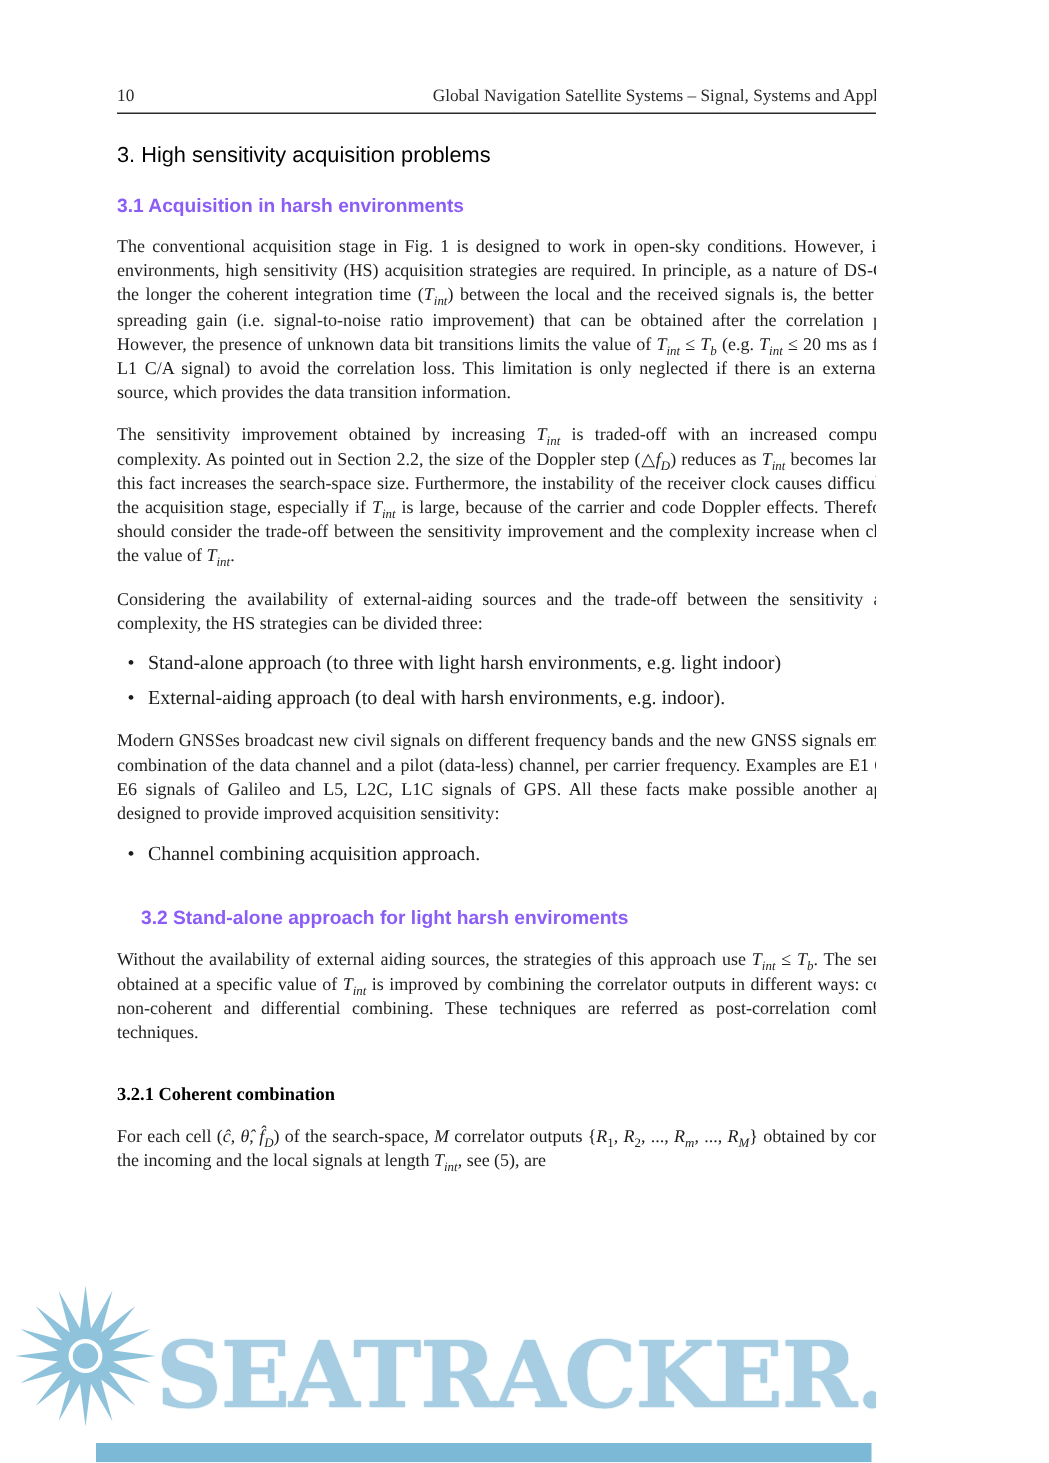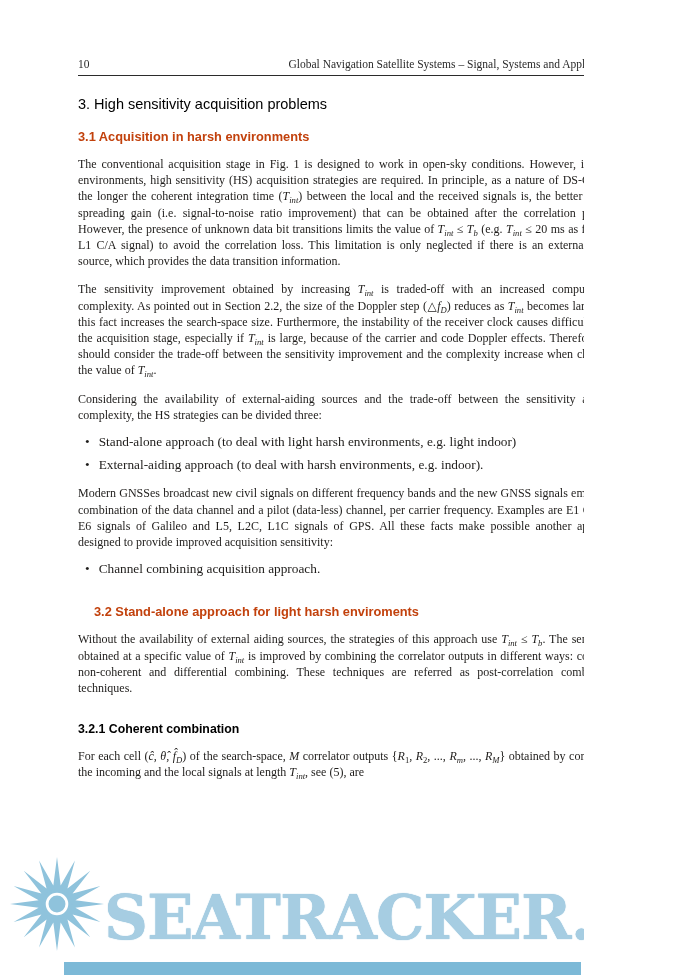--- a/index.html
+++ b/index.html
@@ -33,26 +33,26 @@
     font-family: "Liberation Sans", sans-serif;
     font-size: 14.5px;
     font-weight: normal;
     color: #000000;
     margin: 20px 0 0 0;
   }
   h2.subsec {
     font-family: "Liberation Sans", sans-serif;
     font-size: 12.8px;
     font-weight: bold;
-    color: #c2410c;
+    color: #8b5cf6;
     margin: 17px 0 0 0;
   }
   h2.subsec.gap { margin-top: 27px; margin-left: 16px; }
   h3.subsubsec {
-    font-family: Liberation Sans, sans-serif;
+    font-family: Liberation Serif, serif;
     font-size: 12.3px;
     font-weight: bold;
     color: #000000;
     margin: 26px 0 0 0;
   }
   p.body {
     font-size: 12px;
     line-height: 16.2px;
     text-align: justify;
     margin: 12px 0 0 0;
@@ -118,21 +118,21 @@
 
     <h2 class="subsec">3.1 Acquisition in harsh environments</h2>
 
     <p class="body">The conventional acquisition stage in Fig. 1 is designed to work in open-sky conditions. However, in harsh environments, high sensitivity (HS) acquisition strategies are required. In principle, as a nature of DS-CDMA, the longer the coherent integration time (<i>T<sub>int</sub></i>) between the local and the received signals is, the better the de-spreading gain (i.e. signal-to-noise ratio improvement) that can be obtained after the correlation process. However, the presence of unknown data bit transitions limits the value of <i>T<sub>int</sub></i> ≤ <i>T<sub>b</sub></i> (e.g. <i>T<sub>int</sub></i> ≤ 20 ms as for GPS L1 C/A signal) to avoid the correlation loss. This limitation is only neglected if there is an external-aiding source, which provides the data transition information.</p>
     <p class="body">The sensitivity improvement obtained by increasing <i>T<sub>int</sub></i> is traded-off with an increased computational complexity. As pointed out in Section 2.2, the size of the Doppler step (△<i>f<sub>D</sub></i>) reduces as <i>T<sub>int</sub></i> becomes larger and this fact increases the search-space size. Furthermore, the instability of the receiver clock causes difficulties for the acquisition stage, especially if <i>T<sub>int</sub></i> is large, because of the carrier and code Doppler effects. Therefore, one should consider the trade-off between the sensitivity improvement and the complexity increase when changing the value of <i>T<sub>int</sub></i>.</p>
     <p class="body">Considering the availability of external-aiding sources and the trade-off between the sensitivity and the complexity, the HS strategies can be divided three:</p>
 
     <ul class="blist">
       <li>
         <span class="bm">•</span>
-        <span>Stand-alone approach (to deal with light harsh environments, e.g. light indoor)</span>
+        <span>Stand-alone approach (to three with light harsh environments, e.g. light indoor)</span>
       </li>
       <li>
         <span class="bm">•</span>
         <span>External-aiding approach (to deal with harsh environments, e.g. indoor).</span>
       </li>
     </ul>
 
     <p class="body">Modern GNSSes broadcast new civil signals on different frequency bands and the new GNSS signals embed the combination of the data channel and a pilot (data-less) channel, per carrier frequency. Examples are E1 OS, E5, E6 signals of Galileo and L5, L2C, L1C signals of GPS. All these facts make possible another approach designed to provide improved acquisition sensitivity:</p>
 
     <ul class="blist">

